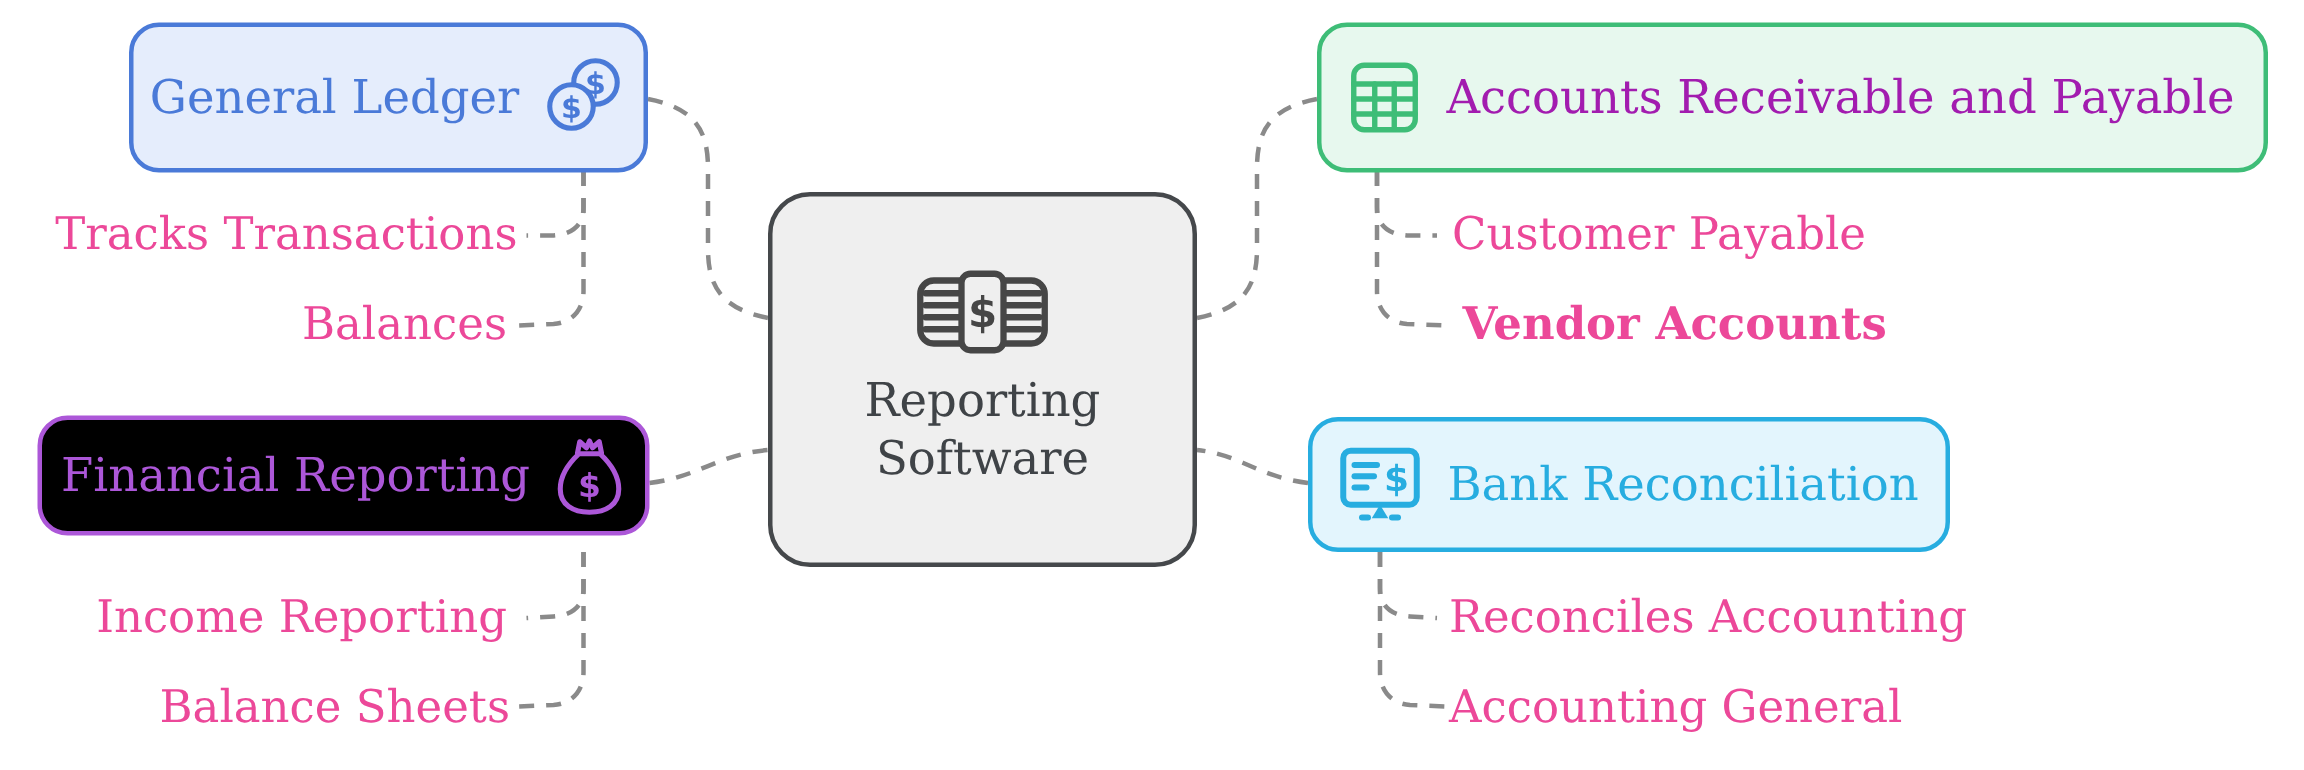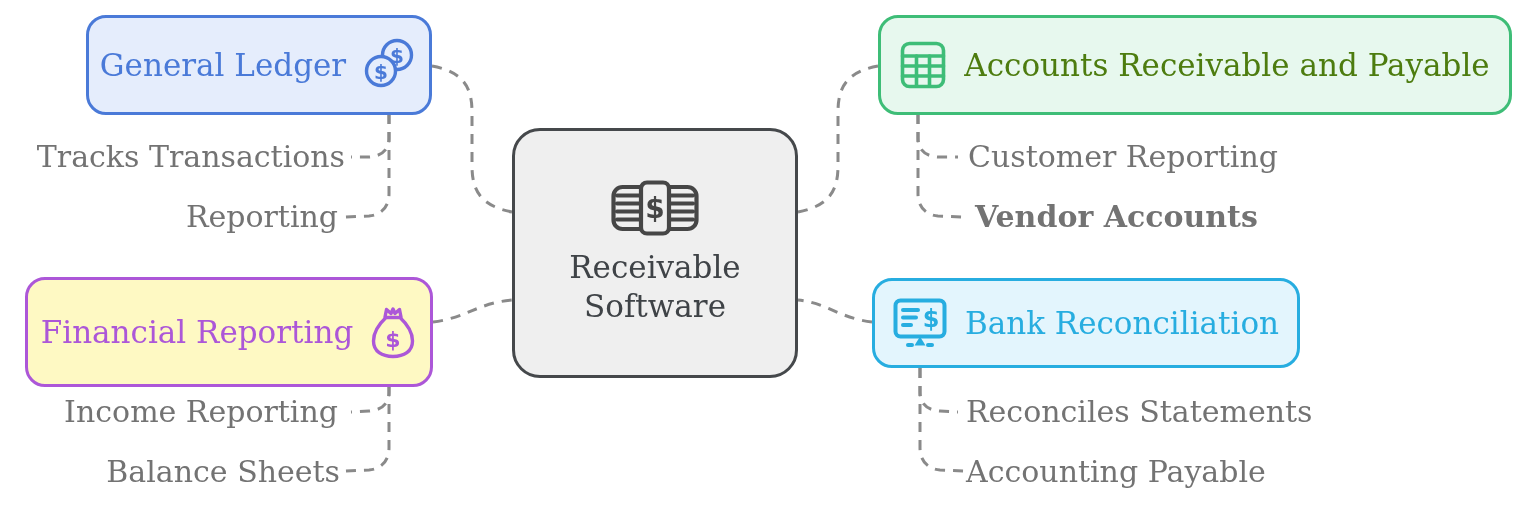--- a/index.html
+++ b/index.html
@@ -9,31 +9,31 @@
   }
   #edges{position:absolute;left:0;top:0;width:1536px;height:513px;pointer-events:none;}
   .edge{fill:none;stroke:#8a8a8a;stroke-width:3;stroke-dasharray:10 8;stroke-linejoin:round;}
   .node{
     position:absolute;display:flex;align-items:center;justify-content:center;
     box-sizing:border-box;border-style:solid;border-width:3.5px;border-radius:20px;
     white-space:nowrap;
   }
   .node .lbl{display:inline-block;}
   .gl  {left:86px;  top:15px;  width:346px; height:100px; gap:14px; border-color:#4a7ad8; background:#e5edfc; color:#4a7ad8; font-size:31px;}
-  .arp {left:878px; top:15px;  width:634px; height:100px; gap:18px; border-color:#3ebd77; background:#e7f8ee; color:#4d7c0f; font-size:31px;}
-  .fr  {left:25px;  top:277px; width:408px; height:110px;  gap:16px; border-color:#ac57d8; background:#fef9c3; color:#ac57d8; font-size:31px;}
+  .arp {left:878px; top:15px;  width:634px; height:100px; gap:18px; border-color:#3ebd77; background:#e7f8ee; color:#a21caf; font-size:31px;}
+  .fr  {left:25px;  top:277px; width:408px; height:80px;  gap:16px; border-color:#ac57d8; background:#000000; color:#ac57d8; font-size:31px;}
   .br  {left:872px; top:278px; width:428px; height:90px;  gap:18px; border-color:#27ade0; background:#e3f5fd; color:#27ade0; font-size:31px;}
   .center{
     left:512px; top:128px; width:286px; height:250px; border-radius:28px;
     border-color:#45484b; background:#efefef; color:#3f4347; font-size:31px;
     flex-direction:column; gap:12px; text-align:center; line-height:1.25;
   }
   .icon{display:flex;align-items:center;justify-content:center;flex:0 0 auto;}
   .sub{
-    position:absolute;font-size:30px;color:#737373;white-space:nowrap;line-height:36px;
+    position:absolute;font-size:30px;color:#ec4899;white-space:nowrap;line-height:36px;
   }
 </style>
 </head>
 <body>
 
 <svg id="edges" viewBox="0 0 1536 513" xmlns="http://www.w3.org/2000/svg">
   <path class="edge" d="M 432 66 C 464 72 472 88 472 112 L 472 166 C 472 192 482 206 512 212"></path>
   <path class="edge" d="M 878 66 C 846 72 838 88 838 112 L 838 166 C 838 192 828 206 798 212"></path>
   <path class="edge" d="M 433 322 C 466 318 478 303 512 300"></path>
   <path class="edge" d="M 872 322 C 839 318 827 303 798 300"></path>
@@ -120,25 +120,25 @@
         <line x1="60" y1="15.5" x2="82" y2="15.5"></line>
         <line x1="60" y1="23.5" x2="82" y2="23.5"></line>
         <line x1="60" y1="31.5" x2="82" y2="31.5"></line>
         <line x1="60" y1="39.5" x2="82" y2="39.5"></line>
         <rect x="30" y="2.5" width="28" height="51" rx="6" fill="#efefef"></rect>
       </g>
       <text x="44" y="38" text-anchor="middle" font-family="DejaVu Sans, sans-serif" font-weight="bold" font-size="28" fill="#464646">$</text>
     </svg>
   </span>
   <span>
-    <span class="lbl">Receivable</span><br>
+    <span class="lbl">Reporting</span><br>
     <span class="lbl">Software</span>
   </span>
 </div>
 
 <div class="sub" style="right:1191px;top:139px;">Tracks Transactions</div>
-<div class="sub" style="right:1198px;top:199px;">Reporting</div>
-<div class="sub" style="left:968px;top:139px;">Customer Reporting</div>
+<div class="sub" style="right:1198px;top:199px;">Balances</div>
+<div class="sub" style="left:968px;top:139px;">Customer Payable</div>
 <div class="sub" style="left:975px;top:199px;font-weight:bold;">Vendor Accounts</div>
 <div class="sub" style="right:1198px;top:394px;">Income Reporting</div>
 <div class="sub" style="right:1196px;top:454px;text-align:right;">Balance Sheets</div>
-<div class="sub" style="left:966px;top:394px;">Reconciles Statements</div>
-<div class="sub" style="left:966px;top:454px;">Accounting Payable</div>
+<div class="sub" style="left:966px;top:394px;">Reconciles Accounting</div>
+<div class="sub" style="left:966px;top:454px;">Accounting General</div>
 
 </body></html>

